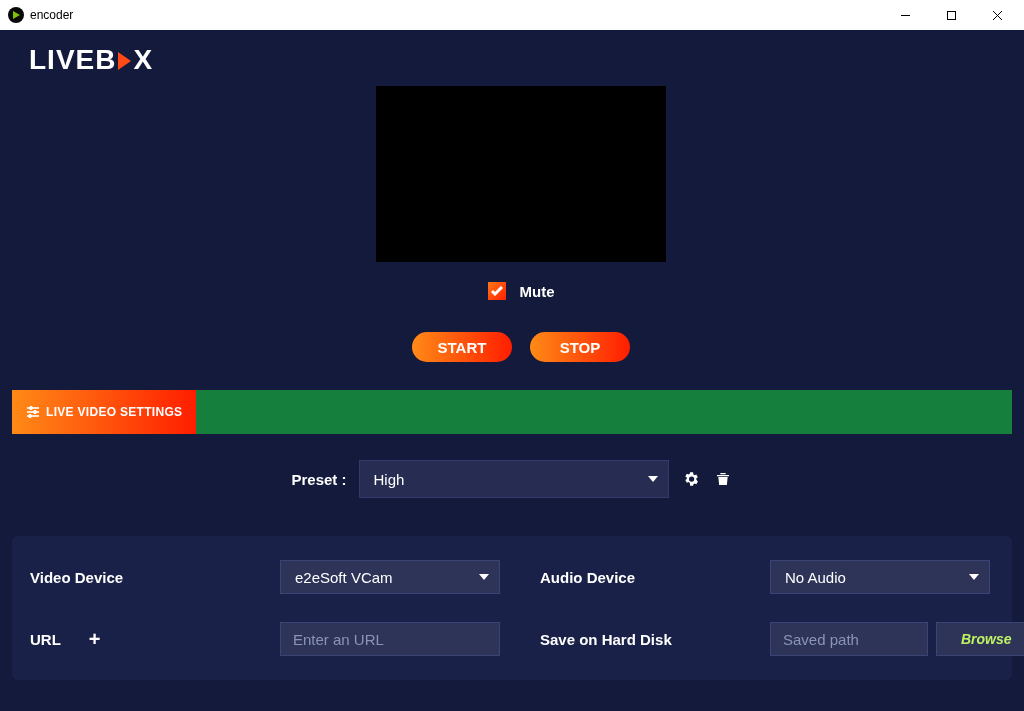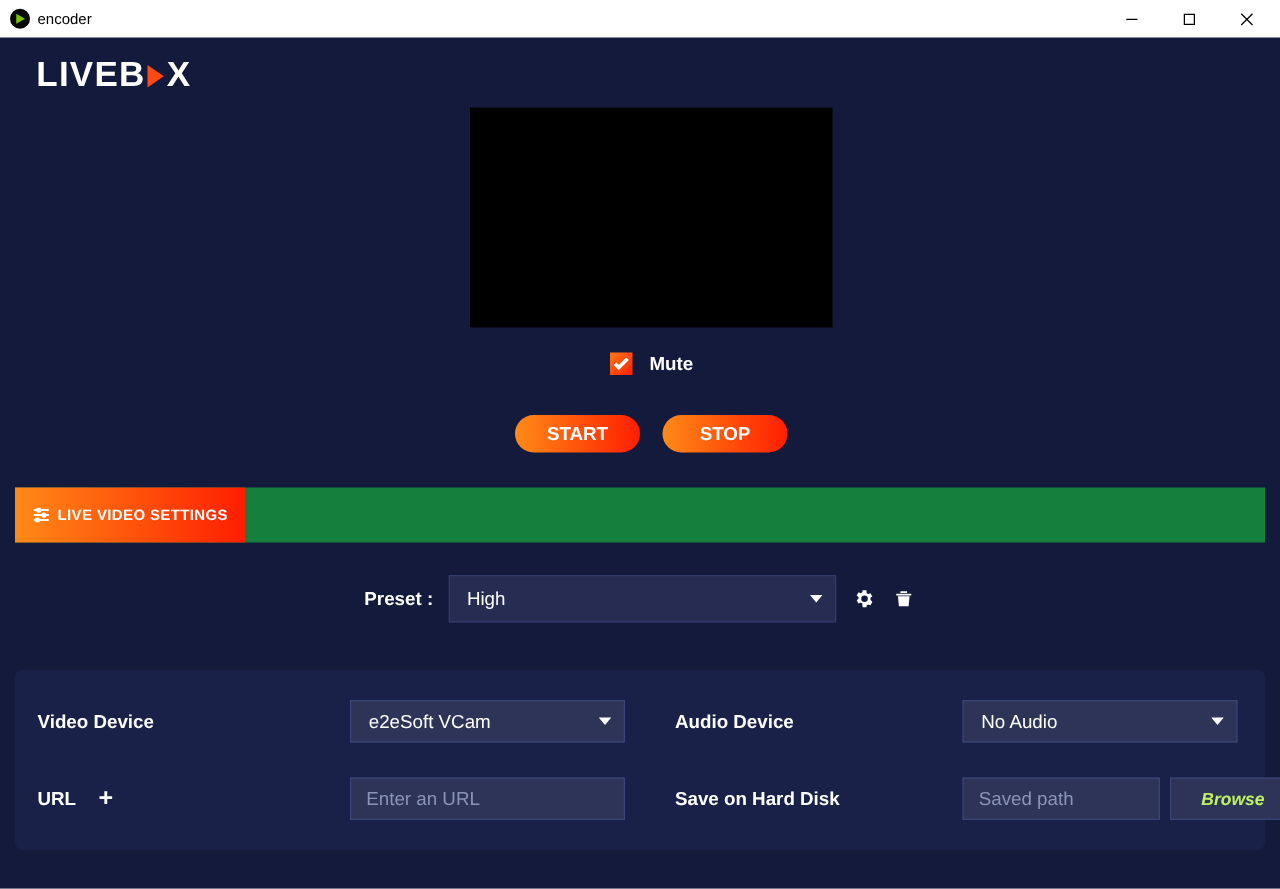--- a/index.html
+++ b/index.html
@@ -157,21 +157,21 @@
   }
   .input input {
     background:transparent; border:none; outline:none; color:#e5e5e5; width:100%; font-size:15px;
   }
   .input input::placeholder{ color:#8a93b8; }
   .browse-btn {
     height:34px; padding:0 24px;
     background:#2d3458; border:1px solid #3a4476;
     color:#bef264; font-size:14px; display:flex;align-items:center;justify-content:center; cursor:pointer;font-style:italic;
   }
-  .url-label { display:flex; align-items:center; gap:18px;}
+  .url-label { display:flex; align-items:center; gap:28px;}
   .plus { font-size:20px; font-weight:700; cursor:pointer; line-height:1; }
   .panel-cell-right { padding-left: 30px; }
   .audio-select { width: 218px; }
   .saved-input { width: 158px; }
 </style>
 </head>
 <body>
 
 <div class="titlebar">
   <span class="app-icon">

